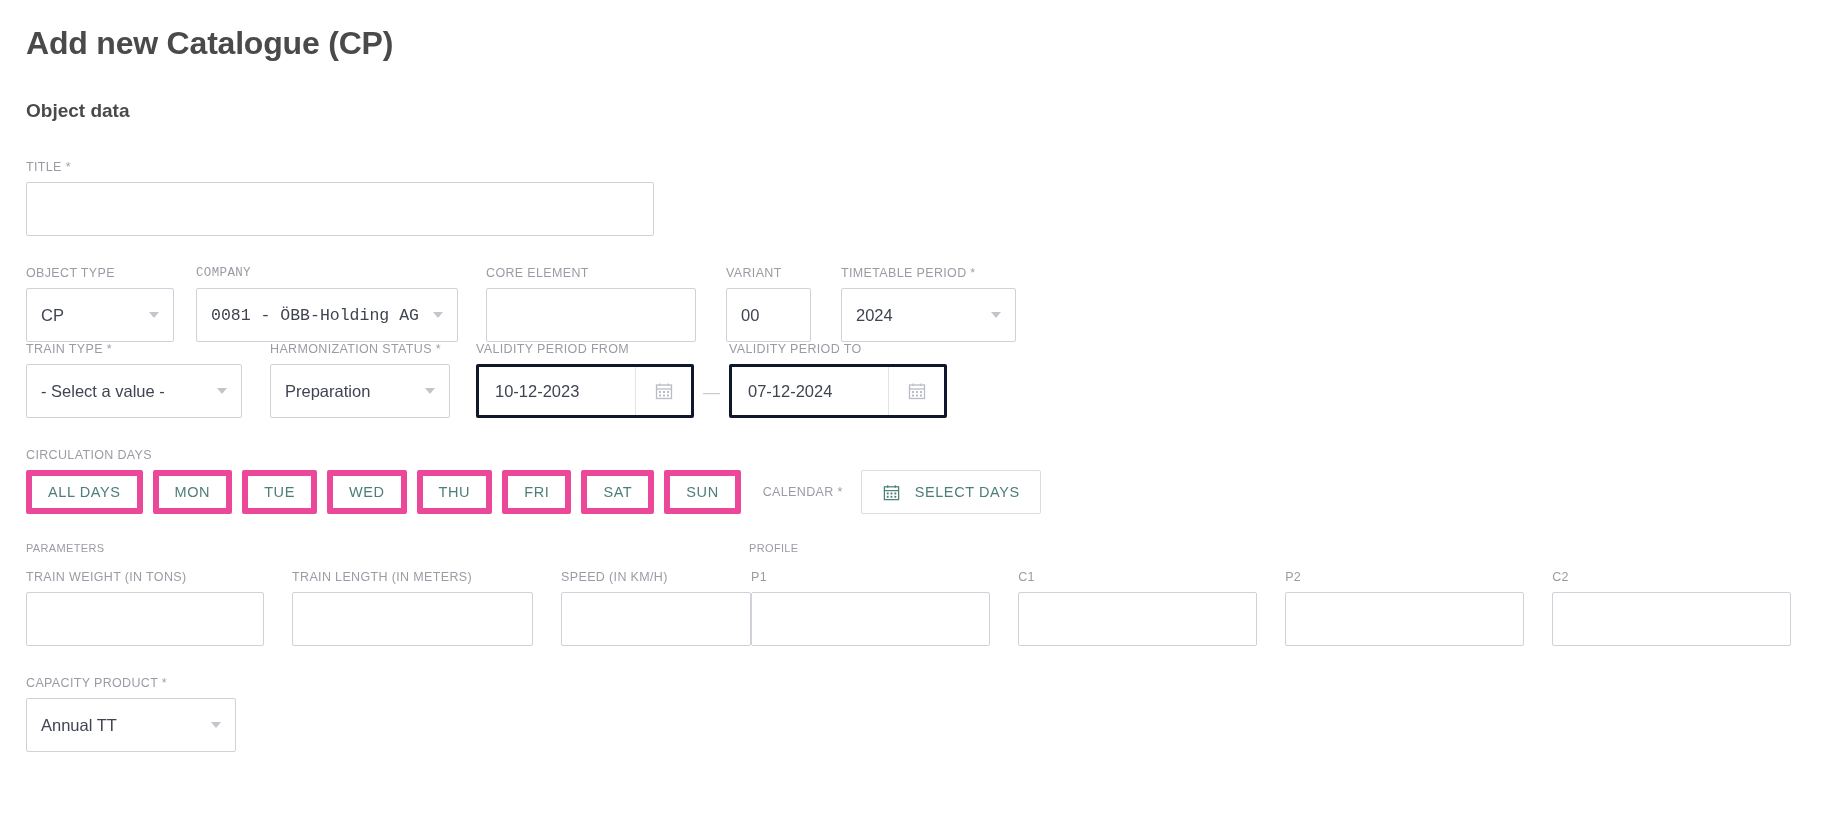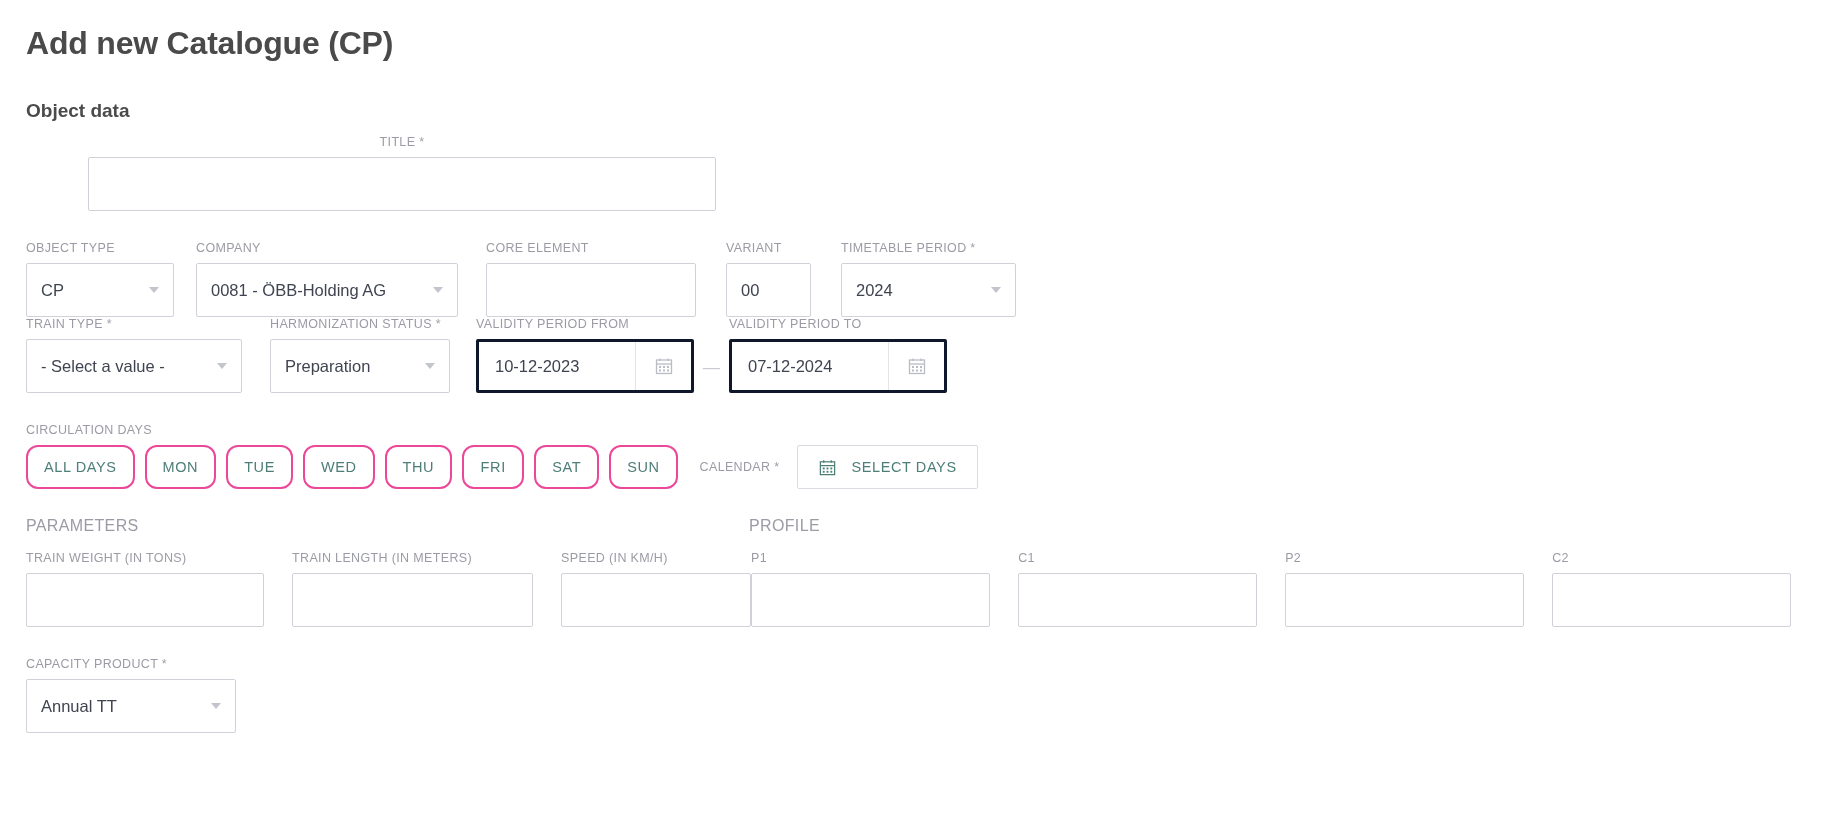--- a/index.html
+++ b/index.html
@@ -108,23 +108,23 @@
     margin: 0 9px;
     padding-top: 26px;
   }
 
   
   .cal-ico { display: block; }
 
   
   .dayrow { display: flex; align-items: center; }
   .daybtn {
-    border: 2px solid #ec4899;
+    border: 6px solid #ec4899;
     background: #fff;
-    border-radius: 12px;
+    border-radius: 2px;
     height: 44px;
     min-width: 62px;
     padding: 0 16px;
     display: flex; align-items: center; justify-content: center;
     font-size: 14.5px;
     letter-spacing: 0.6px;
     color: #4e7e78;
     margin-right: 10px;
     white-space: nowrap;
   }
@@ -144,51 +144,51 @@
     height: 44px;
     padding: 0 20px;
     display: flex; align-items: center; gap: 14px;
     font-size: 14.5px;
     letter-spacing: 0.6px;
     color: #4e7e78;
   }
 
   
   .group-label {
-    font-size: 16px;
+    font-size: 11px;
     letter-spacing: 0.35px;
     color: #9b9ba5;
     text-transform: uppercase;
   }
   .param-input { height: 54px; }
 </style>
 </head>
 <body>
 
 <div class="page">
 
   <h1 class="page-title">Add new Catalogue (CP)</h1>
 
   <h2 class="section-title">Object data</h2>
 
-  <div class="fg" style="margin-top:13px; width:752px;align-items:center;">
+  <div class="fg" style="margin-top:38px; width:752px;">
     <div class="field-label"><span>TITLE</span> <span class="req">*</span></div>
     <input class="ctl input title-input" type="text" value="" placeholder="" style="">
   </div>
 
   <div class="row row2">
     <div class="fg" style="width:148px;">
       <div class="field-label">OBJECT TYPE</div>
       <div class="ctl select">
         <span class="val">CP</span>
         <span class="caret"></span>
       </div>
     </div>
     <div class="gap"></div>
-    <div class="fg" style="width:262px;">
+    <div class="fg" style="width:262px;font-family:Liberation Mono, monospace;">
       <div class="field-label">COMPANY</div>
       <div class="ctl select">
         <span class="val">0081 - ÖBB-Holding AG</span>
         <span class="caret"></span>
       </div>
     </div>
     <div class="gap" style="width:28px;"></div>
     <div class="fg" style="width:210px;">
       <div class="field-label">CORE ELEMENT</div>
       <input class="ctl input" type="text" style="width: 210px;" value="">

